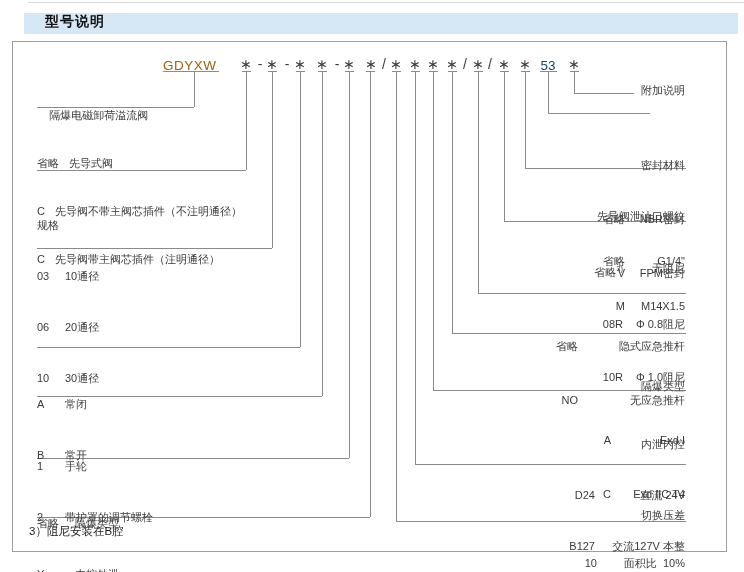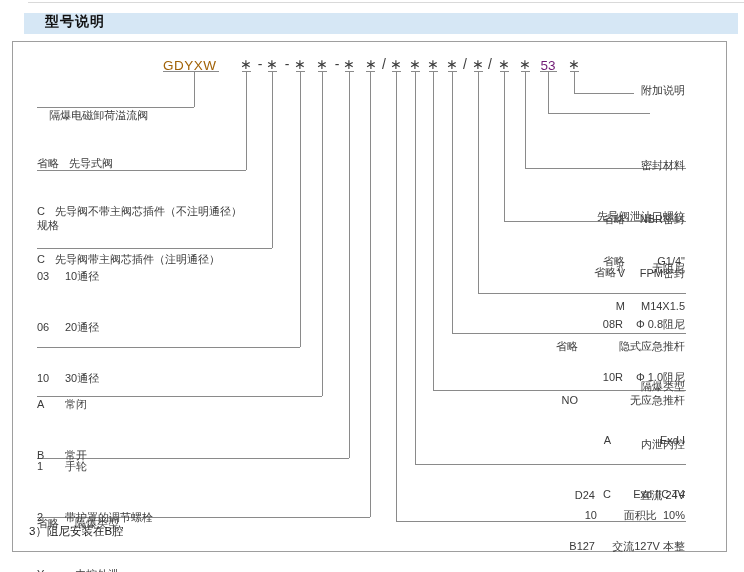--- a/index.html
+++ b/index.html
@@ -5,21 +5,21 @@
   html,body{margin:0;padding:0;background:#fff;}
   .page{position:relative;width:744px;height:572px;background:#ffffff;
         font-family:"Liberation Sans","DejaVu Sans",sans-serif;color:#333;overflow:hidden;}
   .topline{position:absolute;left:28px;right:0;top:2px;height:1px;background:#d9d9d9;}
   .header{position:absolute;left:24px;top:13px;width:714px;height:21px;background:#d6e7f5;
           display:flex;align-items:flex-start;}
   .header .title{font-size:14px;font-weight:bold;color:#111;padding-left:21px;letter-spacing:1px;}
   .box{position:absolute;left:12px;top:41px;width:713px;height:509px;border:1px solid #9e9e9e;background:#fff;}
   .prefix{position:absolute;left:163px;top:58px;font-size:13.5px;letter-spacing:.5px;color:#a16207;}
   .sym{position:absolute;top:56px;transform:translateX(-50%);font-size:14px;line-height:16px;color:#3d3d3d;}
-  .series{position:absolute;top:58px;transform:translateX(-50%);font-size:13.5px;color:#701a75;}
+  .series{position:absolute;top:58px;transform:translateX(-50%);font-size:13.5px;color:#0c4a6e;}
   .vl,.hl,.bar{position:absolute;background:#8a8a8a;}
   .vl{width:1px;} .hl{height:1px;} .bar{height:1px;}
   .lb{position:absolute;left:37px;font-size:11px;line-height:17px;color:#3a3a3a;white-space:pre;}
   .rb{position:absolute;left:420px;width:265px;font-size:11px;line-height:18px;text-align:right;
       color:#3a3a3a;white-space:pre;}
   .c{display:inline-block;min-width:28px;}
   .cn{display:inline-block;margin-right:10px;}
   .c38{display:inline-block;min-width:38px;}
   .rrow{display:flex;justify-content:flex-end;}
   .rd{display:inline-block;text-align:right;}
@@ -165,16 +165,17 @@
   </div>
 
   <div class="rb" style="top:402px;line-height:17px">
     <div>内泄内控</div>
     <div class="rrow"><span class="m8">D24</span><span class="rd w82">直流 24V</span></div>
     <div class="rrow"><span class="m8">B127</span><span class="rd w82">交流127V 本整</span></div>
     
   </div>
 
   <div class="rb" style="top:475px;line-height:16px">
+    <div>切换压差</div>
     <div class="rrow"><span class="m18">10</span><span class="rd w70">面积比  10%</span></div>
     
   </div>
 </div>
 
 </body></html>

